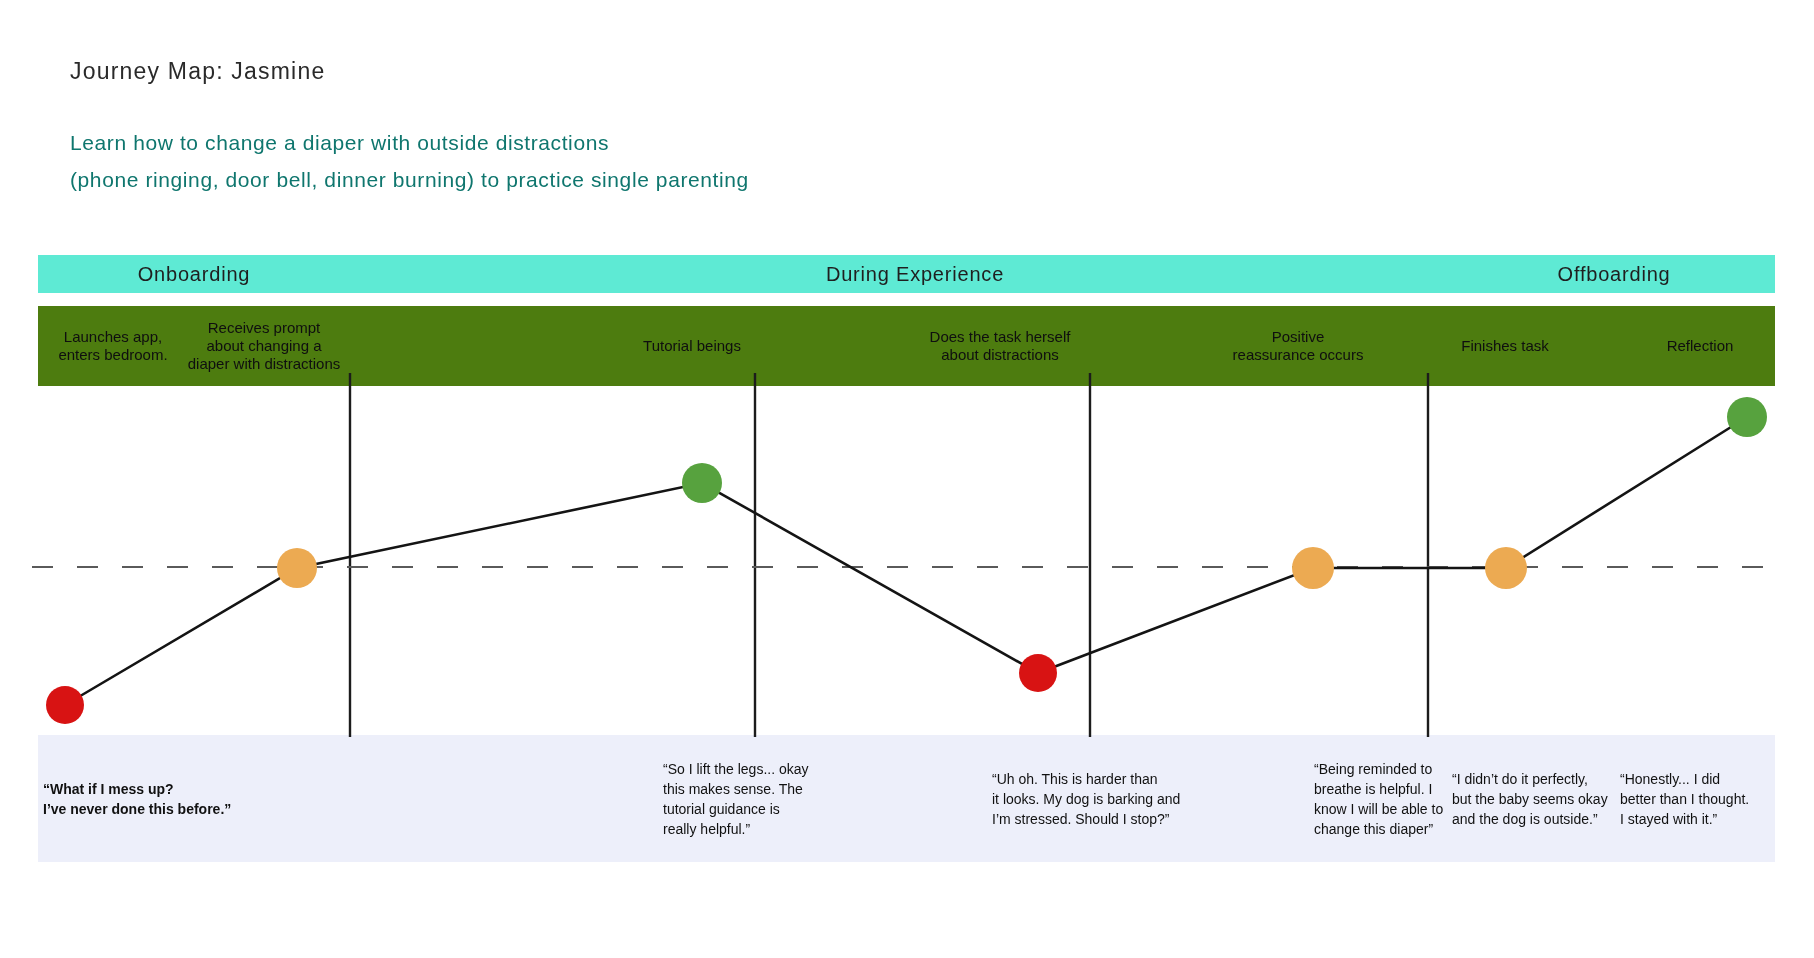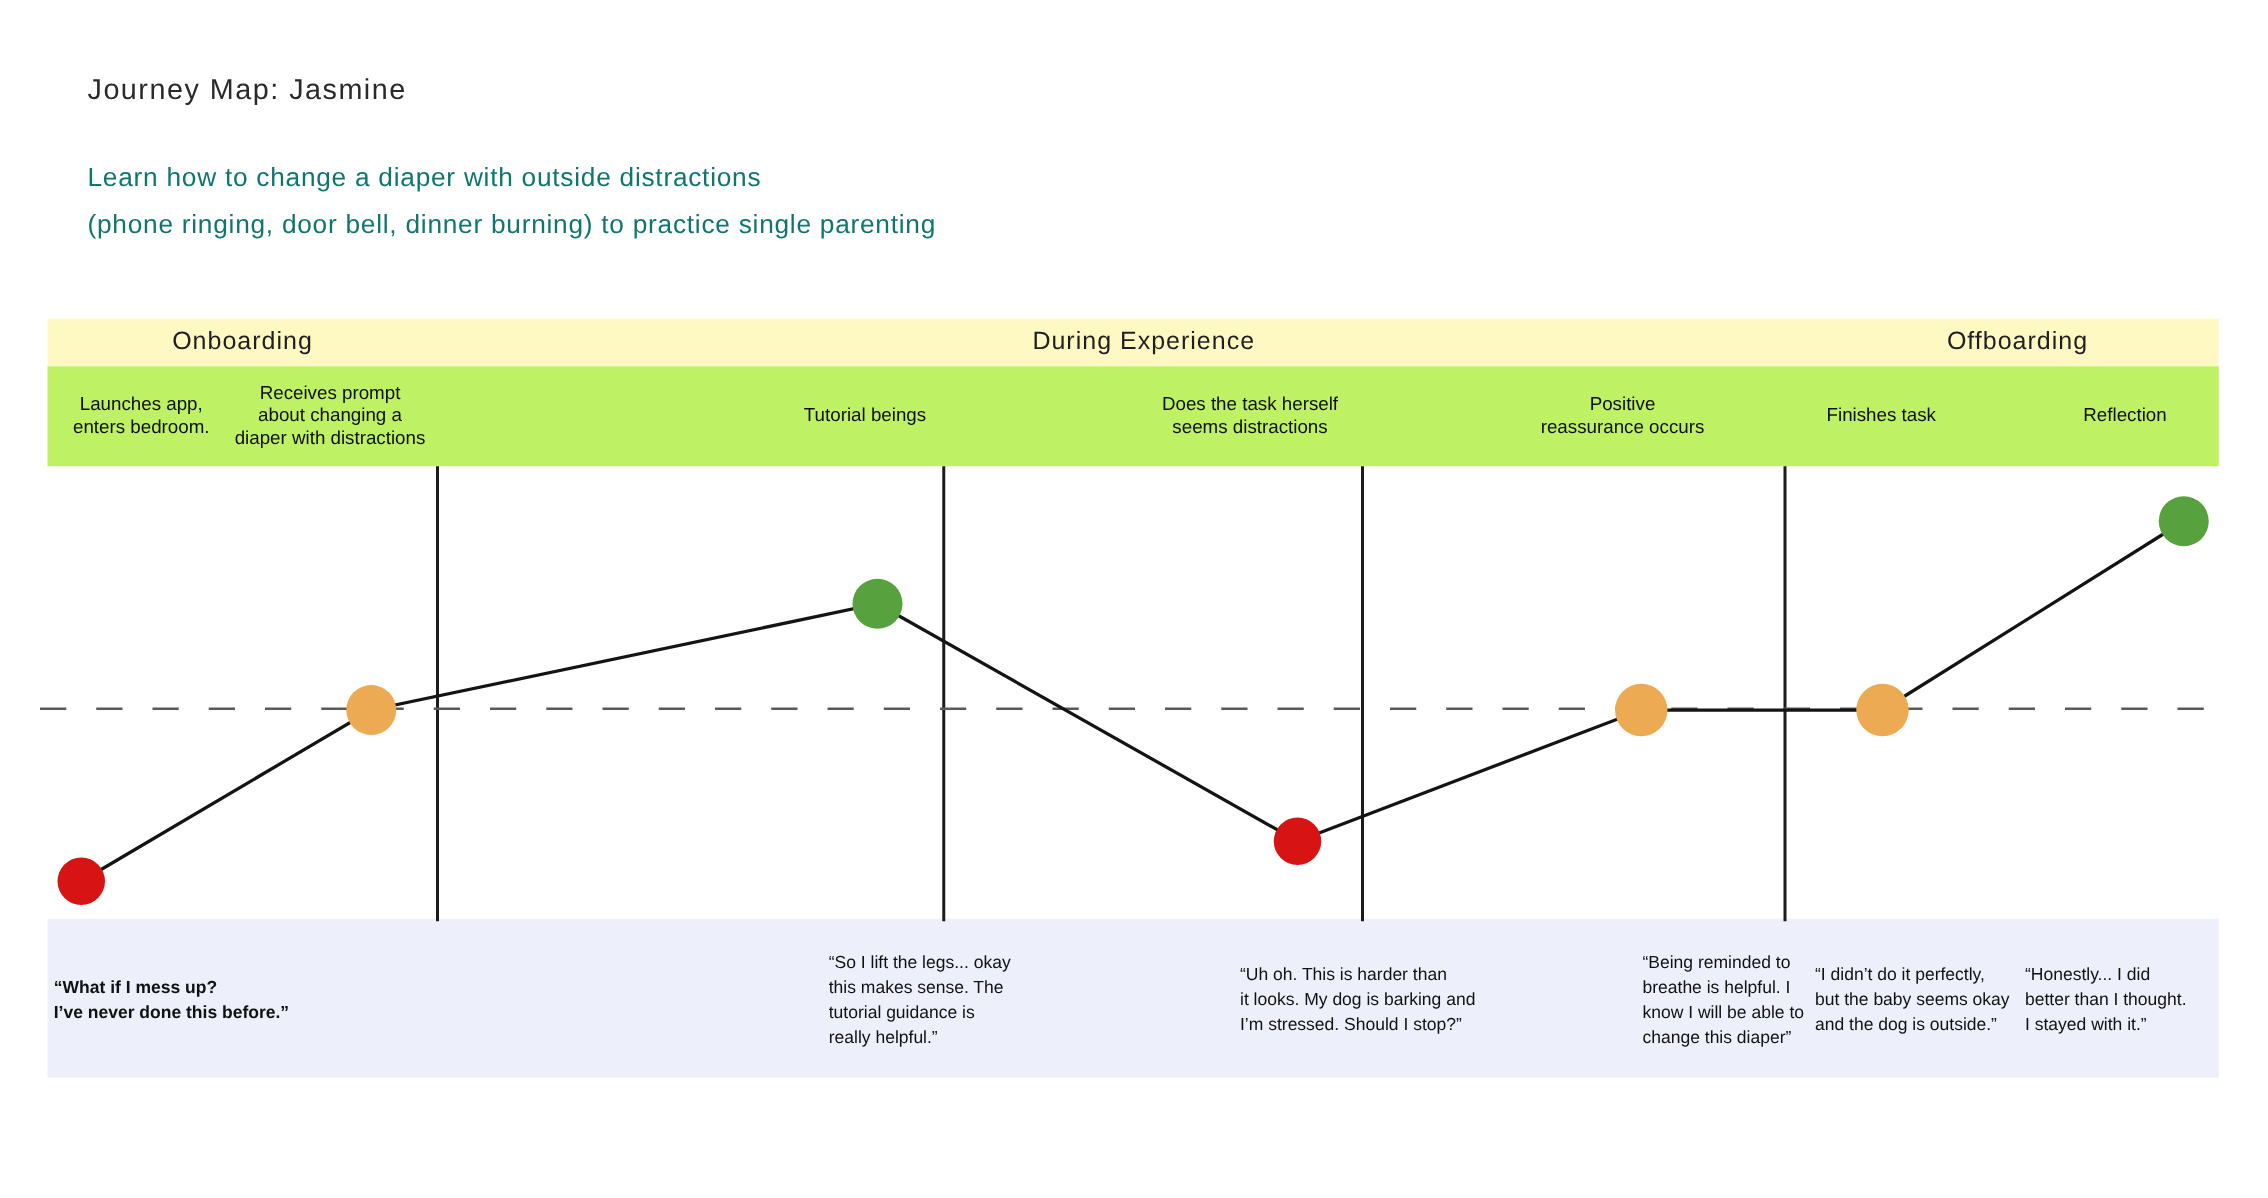--- a/index.html
+++ b/index.html
@@ -10,22 +10,22 @@
   .abs{position:absolute;}
   #page-title{
     left:70px;top:58px;font-size:23px;letter-spacing:1.2px;color:#2a2a2a;
     font-family:"Liberation Sans",sans-serif;
   }
   #subtitle{
     left:70px;top:124px;font-size:21px;line-height:37px;letter-spacing:0.6px;
     color:#0f766e;white-space:pre-line;
   }
   .band{left:38px;width:1762px;}
-  #phase-band{top:255px;height:38px;background:#fef9c3;text-align:right;}
-  #stage-band{top:293px;height:80px;background:#bef264;}
+  #phase-band{top:255px;height:38px;background:#5eead4;text-align:right;}
+  #stage-band{top:306px;height:80px;background:#4d7c0f;}
   #quote-band{top:735px;height:127px;background:#edeffa;}
   .phase-label{
     position:absolute;top:50%;transform:translate(-50%,-50%);
     font-size:20px;letter-spacing:0.8px;color:#1f1f1f;white-space:nowrap;
   }
   .stage-label{
     position:absolute;top:50%;transform:translate(-50%,-50%);
     font-size:15px;line-height:18px;color:#0f0f0f;text-align:center;white-space:pre-line;
   }
   .quote-text{
@@ -50,21 +50,21 @@
       <div class="phase-label" style="left: 1576px;">Offboarding</div>
     </div>
   <div id="stage-band" class="abs band">
       <div class="stage-label" style="left: 75px;">Launches app,
 enters bedroom.</div>
       <div class="stage-label" style="left: 226px;">Receives prompt
 about changing a
 diaper with distractions</div>
       <div class="stage-label" style="left: 654px;">Tutorial beings</div>
       <div class="stage-label" style="left: 962px;">Does the task herself
-seems distractions</div>
+about distractions</div>
       <div class="stage-label" style="left: 1260px;">Positive
 reassurance occurs</div>
       <div class="stage-label" style="left: 1467px;">Finishes task</div>
       <div class="stage-label" style="left: 1662px;">Reflection</div>
     </div>
   <div id="quote-band" class="abs band">
       <div class="quote-text" style="left: 5px; font-weight: bold;">“What if I mess up?
 I’ve never done this before.”</div>
       <div class="quote-text" style="left: 625px;">“So I lift the legs... okay
 this makes sense. The

